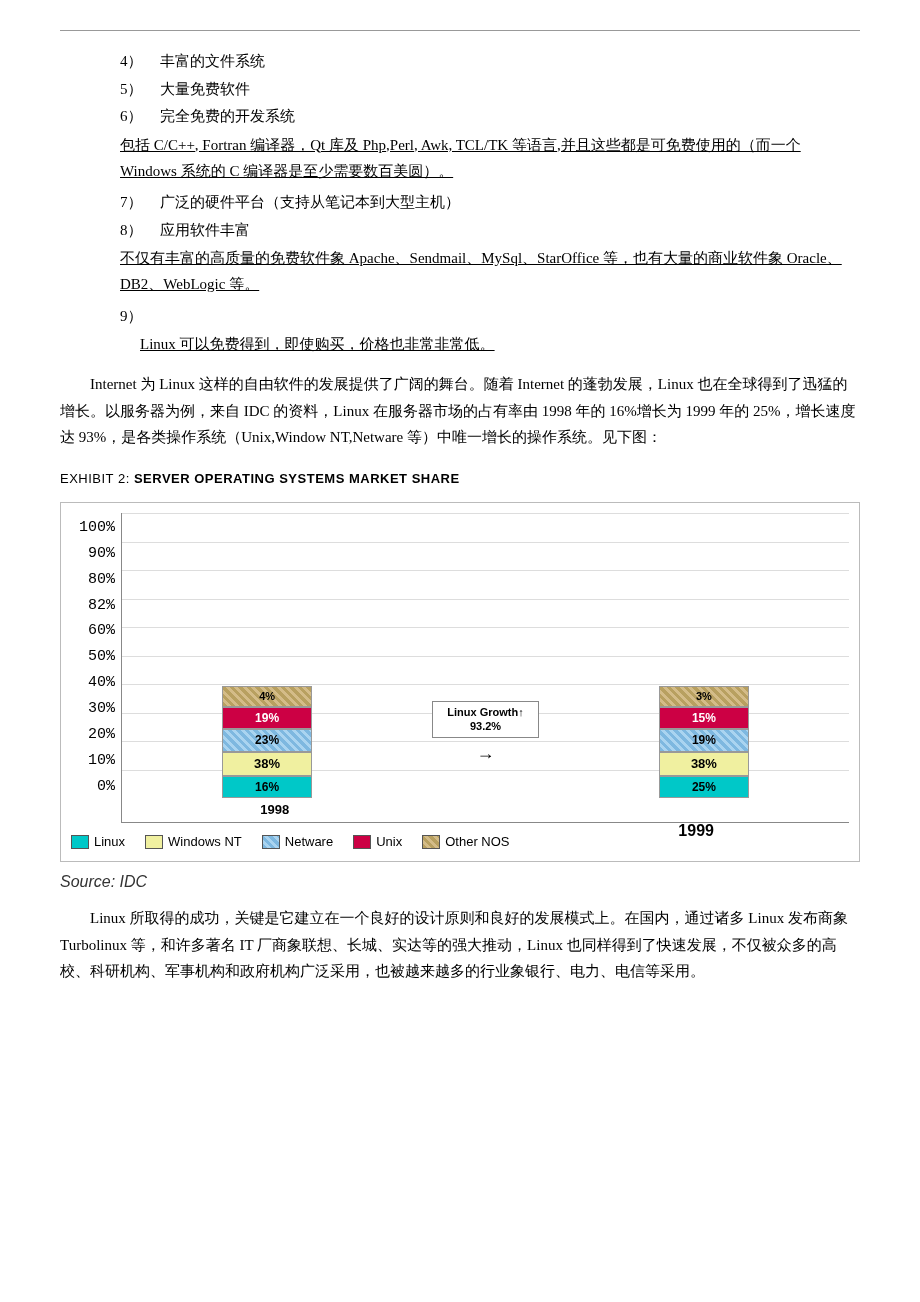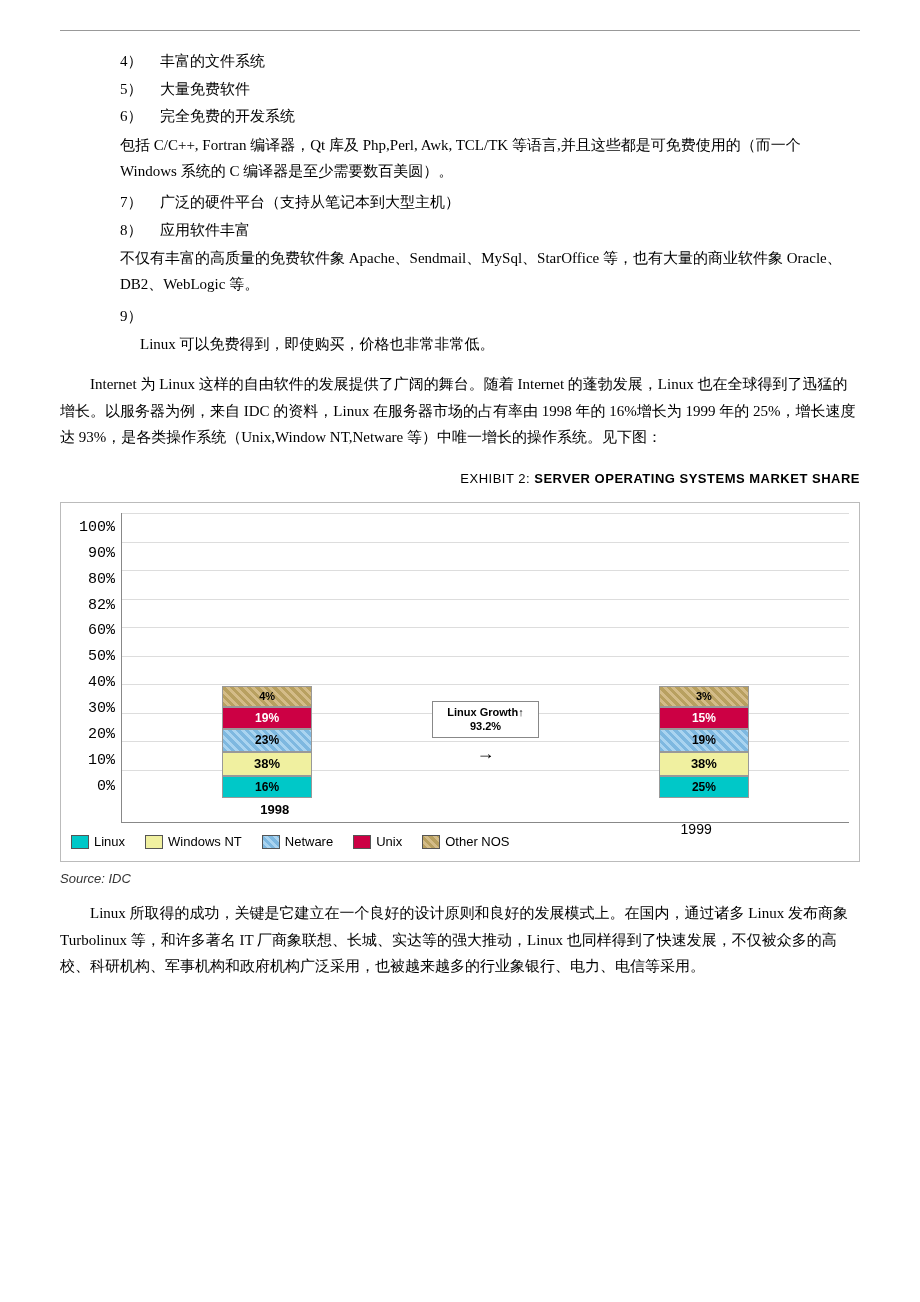--- a/index.html
+++ b/index.html
@@ -24,31 +24,32 @@
       margin-bottom: 2px;
     }
     .list-num {
       min-width: 40px;
     }
     .indent-para {
       margin-left: 60px;
       text-indent: 0;
       margin-bottom: 6px;
       line-height: 1.75;
+      text-decoration: underline;
     }
     .paragraph {
       text-indent: 2em;
       margin-bottom: 8px;
       line-height: 1.75;
     }
     .chart-section {
       margin: 18px 0 10px 0;
     }
     .chart-title {
-      text-align: right;
+      text-align: left;
       font-size: 13px;
       font-weight: normal;
       letter-spacing: 0.5px;
       margin-bottom: 12px;
       font-family: Arial, sans-serif;
     }
     .chart-title strong {
       font-weight: bold;
     }
     .legend {
@@ -64,21 +65,21 @@
       align-items: center;
       gap: 5px;
     }
     .legend-box {
       width: 18px;
       height: 14px;
       display: inline-block;
       border: 1px solid #555;
     }
     .source-text {
-      font-size: 13px;
+      font-size: 16px;
       font-style: italic;
       margin-top: 6px;
       margin-bottom: 10px;
       font-family: Arial, sans-serif;
       color: #333;
     }
   </style>
 </head>
 <body>
 
@@ -192,21 +193,21 @@
 
                 <div style="flex: 25; background:#00c8c8; display:flex;align-items:center;justify-content:center;font-size:12px;font-weight:bold;font-family:Arial,sans-serif;border:1px solid #999;">25%</div>
               </div>
             </div>
 
           </div>
 
           <div style="position:absolute;bottom:0;left:0;right:0;height:24px;display:flex;justify-content:space-around;padding:0 40px;align-items:center;">
             <span style="width:90px;text-align:center;font-size:13px;font-weight:bold;font-family:Arial,sans-serif;">1998</span>
             <span style="width:60px;"></span>
-            <span style="width:90px;text-align:center;font-size:14px;font-weight:normal;font-family:Arial,sans-serif;margin-top:40px;">1999</span>
+            <span style="width:90px;text-align:center;font-size:16px;font-weight:bold;font-family:Arial,sans-serif;margin-top:40px;">1999</span>
           </div>
         </div>
       </div>
 
       <div class="legend" style="padding-bottom:8px; margin-top:8px;">
         <div class="legend-item">
           <span class="legend-box" style="background:#00c8c8;"></span>
           <span>Linux</span>
         </div>
         <div class="legend-item">

